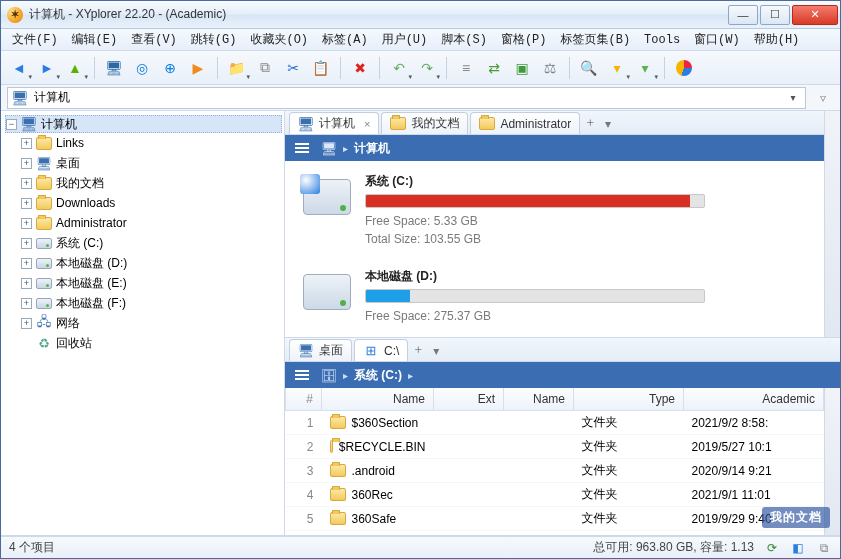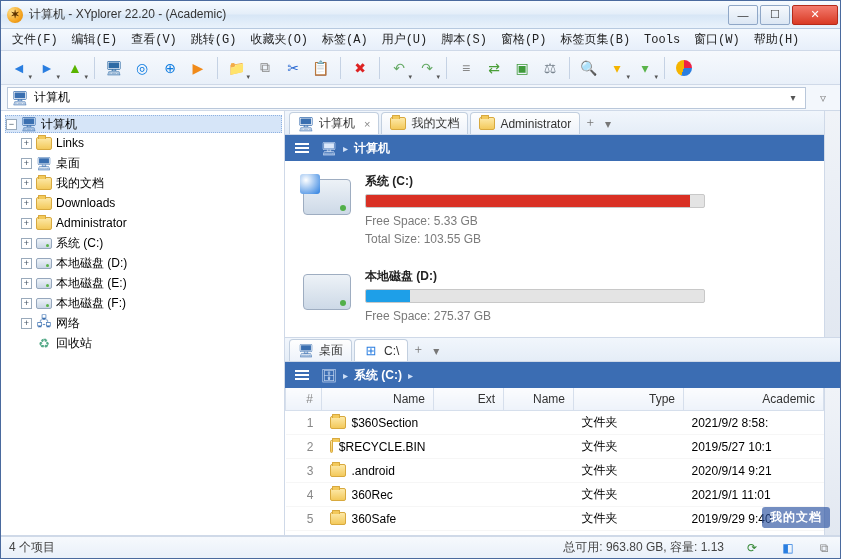--- a/index.html
+++ b/index.html
@@ -166,21 +166,21 @@
   tbody td{padding:3px 8px;border-bottom:1px solid #f6f6f6;white-space:nowrap;overflow:hidden;text-overflow:ellipsis;}
   .col-num{width:36px;text-align:right;color:#888;}
   .col-ext{width:70px;} .col-size{width:70px;text-align:right;} .col-type{width:110px;}
   .col-mod{width:140px;}
   .name-cell{display:flex;align-items:center;gap:6px;text-align:center;}
   
   .statusbar{
     height:22px;background:linear-gradient(#f6f9fd,#e9f0f9);border-top:1px solid #cfd9e8;
     display:flex;align-items:center;justify-content:space-between;padding:0 8px;color:#444;
   }
-  .statusbar .right{display:flex;align-items:center;gap:20px;}
+  .statusbar .right{display:flex;align-items:center;gap:10px;}
   .sb-ico{width:16px;height:16px;display:flex;align-items:center;justify-content:center;}
   
   .wm{position:absolute;right:10px;bottom:30px;font-weight:700;color:#fff;background:rgba(40,80,160,0.65);padding:2px 8px;border-radius:3px;font-size:12px;letter-spacing:1px;}
   .scroll-stub{width:16px;background:linear-gradient(#f0f3f8,#e2e8f1);border-left:1px solid #cfd9e8;}
   .vpane{display:flex;flex:1;min-height:0;}
   .vpane-content{flex:1;display:flex;flex-direction:column;min-height:0;}
 </style>
 </head>
 <body>
 

